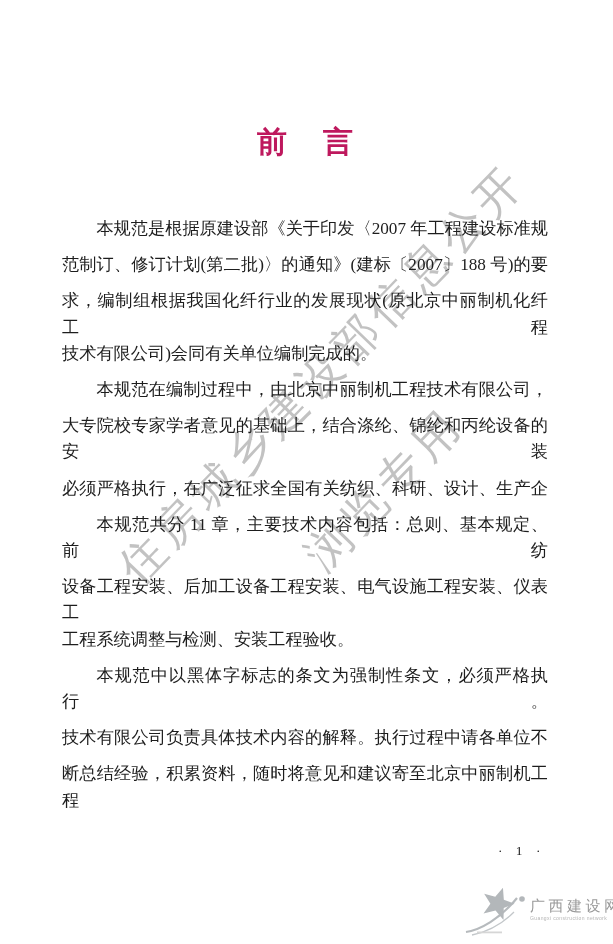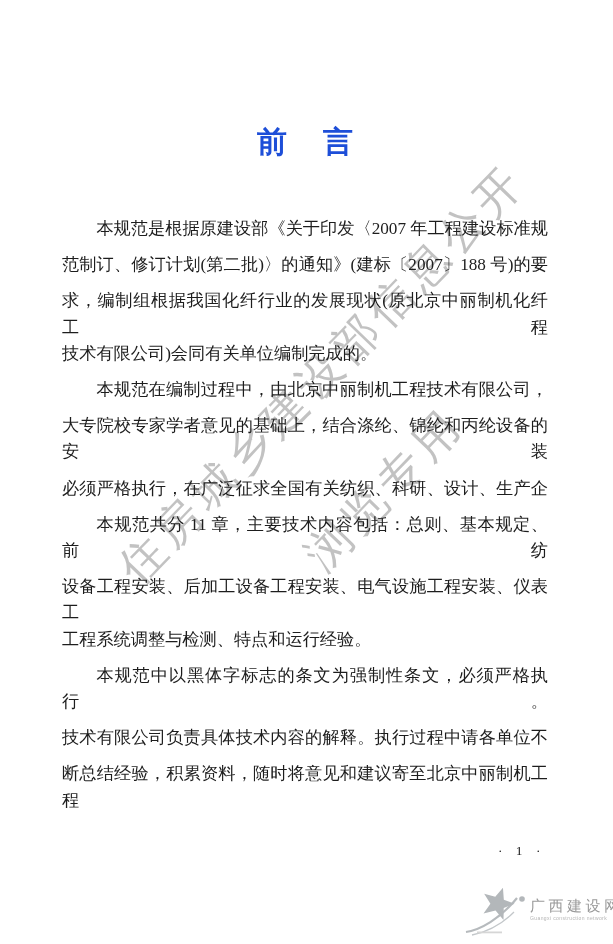--- a/index.html
+++ b/index.html
@@ -12,21 +12,21 @@
     color:#1d1d1d;
   }
   
   .doc-title{
     position:absolute;left:0;top:122px;width:613px;
     text-align:center;
     font-family:"Liberation Sans","DejaVu Sans",sans-serif;
     font-weight:700;
     font-size:30px;
     letter-spacing:3px;
-    color:#1d4ed8;
+    color:#be185d;
   }
   
   .body-block{
     position:absolute;left:62px;top:206px;width:486px;
     font-size:17.2px;
     line-height:26.2px;
     z-index:2;
   }
   .ln{white-space:normal;}
   .jl{text-align:justify;text-align-last:justify;margin-top:10px;}
@@ -82,21 +82,21 @@
   <div class="body-block">
     <div class="ln ind jl">本规范是根据原建设部《关于印发〈2007 年工程建设标准规</div>
     <div class="ln jl">范制订、修订计划(第二批)〉的通知》(建标〔2007〕188 号)的要</div>
     <div class="ln jl">求，编制组根据我国化纤行业的发展现状(原北京中丽制机化纤工程</div>
     <div class="ln">技术有限公司)会同有关单位编制完成的。</div>
     <div class="ln ind jl">本规范在编制过程中，由北京中丽制机工程技术有限公司，</div>
     <div class="ln jl">大专院校专家学者意见的基础上，结合涤纶、锦纶和丙纶设备的安装</div>
     <div class="ln jl">必须严格执行，在广泛征求全国有关纺织、科研、设计、生产企</div>
     <div class="ln ind jl">本规范共分 11 章，主要技术内容包括：总则、基本规定、前纺</div>
     <div class="ln jl">设备工程安装、后加工设备工程安装、电气设施工程安装、仪表工</div>
-    <div class="ln">工程系统调整与检测、特点和运行经验。</div>
+    <div class="ln">工程系统调整与检测、安装工程验收。</div>
     <div class="ln ind jl">本规范中以黑体字标志的条文为强制性条文，必须严格执行。</div>
     <div class="ln jl">技术有限公司负责具体技术内容的解释。执行过程中请各单位不</div>
     <div class="ln jl">断总结经验，积累资料，随时将意见和建议寄至北京中丽制机工程</div>
 
   </div>
 
   <div class="page-num">· 1 ·</div>
 
   <div class="logo">
     <svg class="logo-star" viewBox="0 0 64 52" xmlns="http://www.w3.org/2000/svg">

